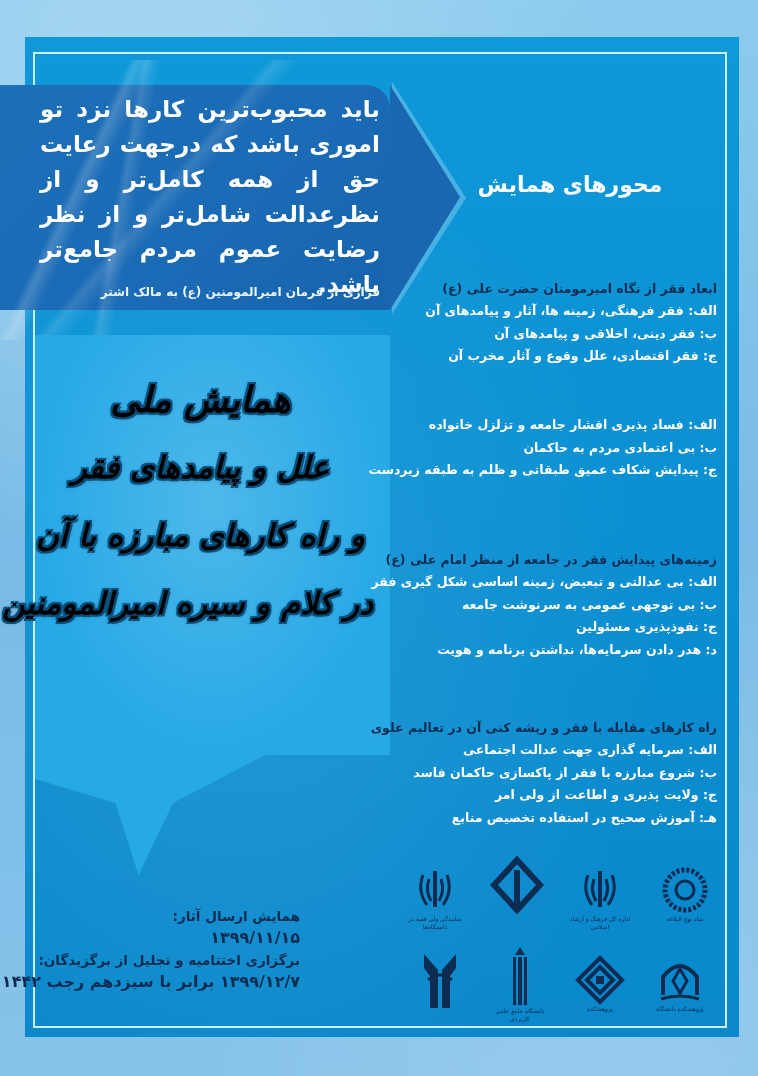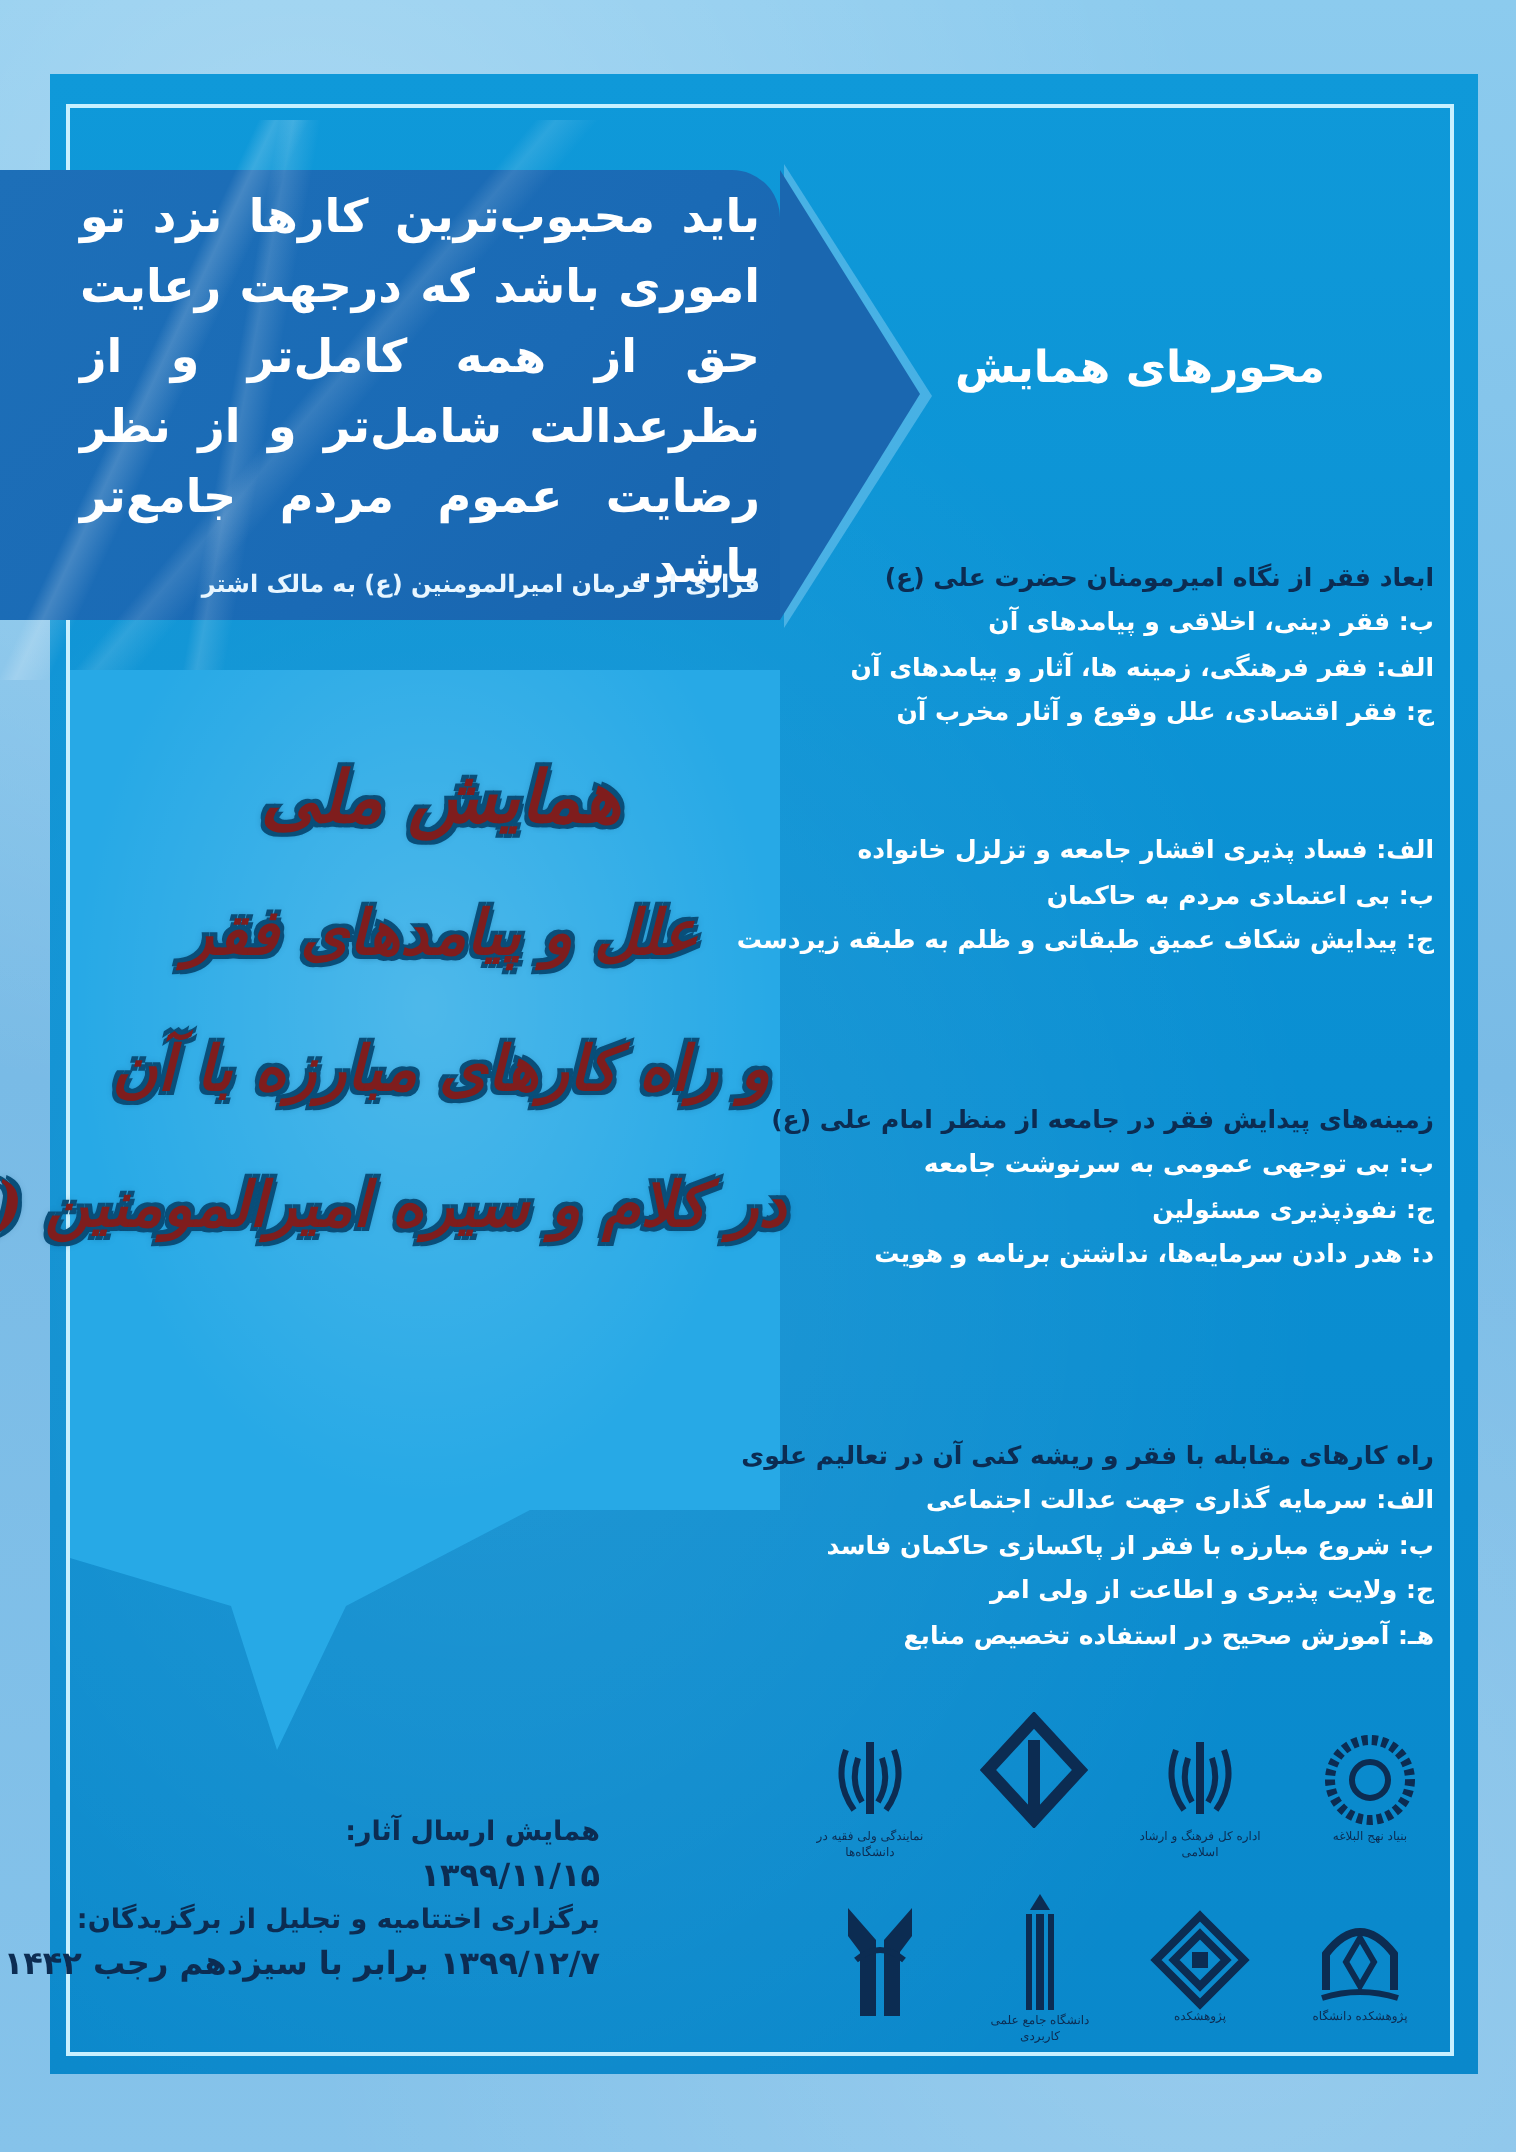--- a/index.html
+++ b/index.html
@@ -65,24 +65,24 @@
     background:
       radial-gradient(ellipse at 50% 40%, rgba(255,255,255,0.18), transparent 70%),
       #27a9e6;
   }
   .title-panel-tail {
     position:absolute; left:35px; top:755px; width:230px; height:120px;
     background:#27a9e6;
     clip-path:polygon(0 0,100% 0,60% 40%,45% 100%,35% 40%,0 20%);
   }
   .title-text {
-    position:absolute; left:48px; top:365px; width:345px;
+    position:absolute; left:28px; top:365px; width:345px;
     text-align:center; direction:rtl;
     font-family:"DejaVu Serif", serif; font-style:italic; font-weight:bold;
-    color:#7f1d1d;
+    color:#000000;
     text-shadow:0 0 4px #0a4f7a, 2px 2px 0 #0a4f7a, -2px -2px 0 #0a4f7a, 2px -2px 0 #0a4f7a, -2px 2px 0 #0a4f7a;
   }
   .title-text div { font-size:31px; line-height:68px; white-space:nowrap; }
   .title-text .t1 { font-size:36px; }
   .axes-heading {
     position:absolute; left:420px; top:172px; width:300px;
     direction:rtl; text-align:center; color:#ffffff;
     font-size:22px; font-weight:bold;
   }
   .section {
@@ -131,33 +131,34 @@
   <div class="t1">همایش ملی</div>
   <div>علل و پیامدهای فقر</div>
   <div>و راه کارهای مبارزه با آن</div>
   <div>در کلام و سیره امیرالمومنین (ع)</div>
 </div>
 
 <div class="axes-heading">محورهای همایش</div>
 
 <div class="section" style="top:278px;">
   <div class="sec-title">ابعاد فقر از نگاه امیرمومنان حضرت علی (ع)</div>
+  <div class="sec-item">الف: فقر فرهنگی، زمینه ها، آثار و پیامدهای آن</div>
   <div class="sec-item">ب: فقر دینی، اخلاقی و پیامدهای آن</div>
-  <div class="sec-item">الف: فقر فرهنگی، زمینه ها، آثار و پیامدهای آن</div>
   <div class="sec-item">ج: فقر اقتصادی، علل وقوع و آثار مخرب آن</div>
 </div>
 
 <div class="section" style="top:414px;">
   <div class="sec-item">الف: فساد پذیری اقشار جامعه و تزلزل خانواده</div>
   <div class="sec-item">ب: بی اعتمادی مردم به حاکمان</div>
   <div class="sec-item">ج: پیدایش شکاف عمیق طبقاتی و ظلم به طبقه زیردست</div>
 </div>
 
 <div class="section" style="top:549px;">
   <div class="sec-title">زمینه‌های پیدایش فقر در جامعه از منظر امام علی (ع)</div>
+  <div class="sec-item">الف: بی عدالتی و تبعیض، زمینه اساسی شکل گیری فقر</div>
   <div class="sec-item">ب: بی توجهی عمومی به سرنوشت جامعه</div>
   <div class="sec-item">ج: نفوذپذیری مسئولین</div>
   <div class="sec-item">د: هدر دادن سرمایه‌ها، نداشتن برنامه و هویت</div>
 </div>
 
 <div class="section" style="top:717px;text-align:right;">
   <div class="sec-title">راه کارهای مقابله با فقر و ریشه کنی آن در تعالیم علوی</div>
   <div class="sec-item">الف: سرمایه گذاری جهت عدالت اجتماعی</div>
   <div class="sec-item">ب: شروع مبارزه با فقر از پاکسازی حاکمان فاسد</div>
   <div class="sec-item">ج: ولایت پذیری و اطاعت از ولی امر</div>

